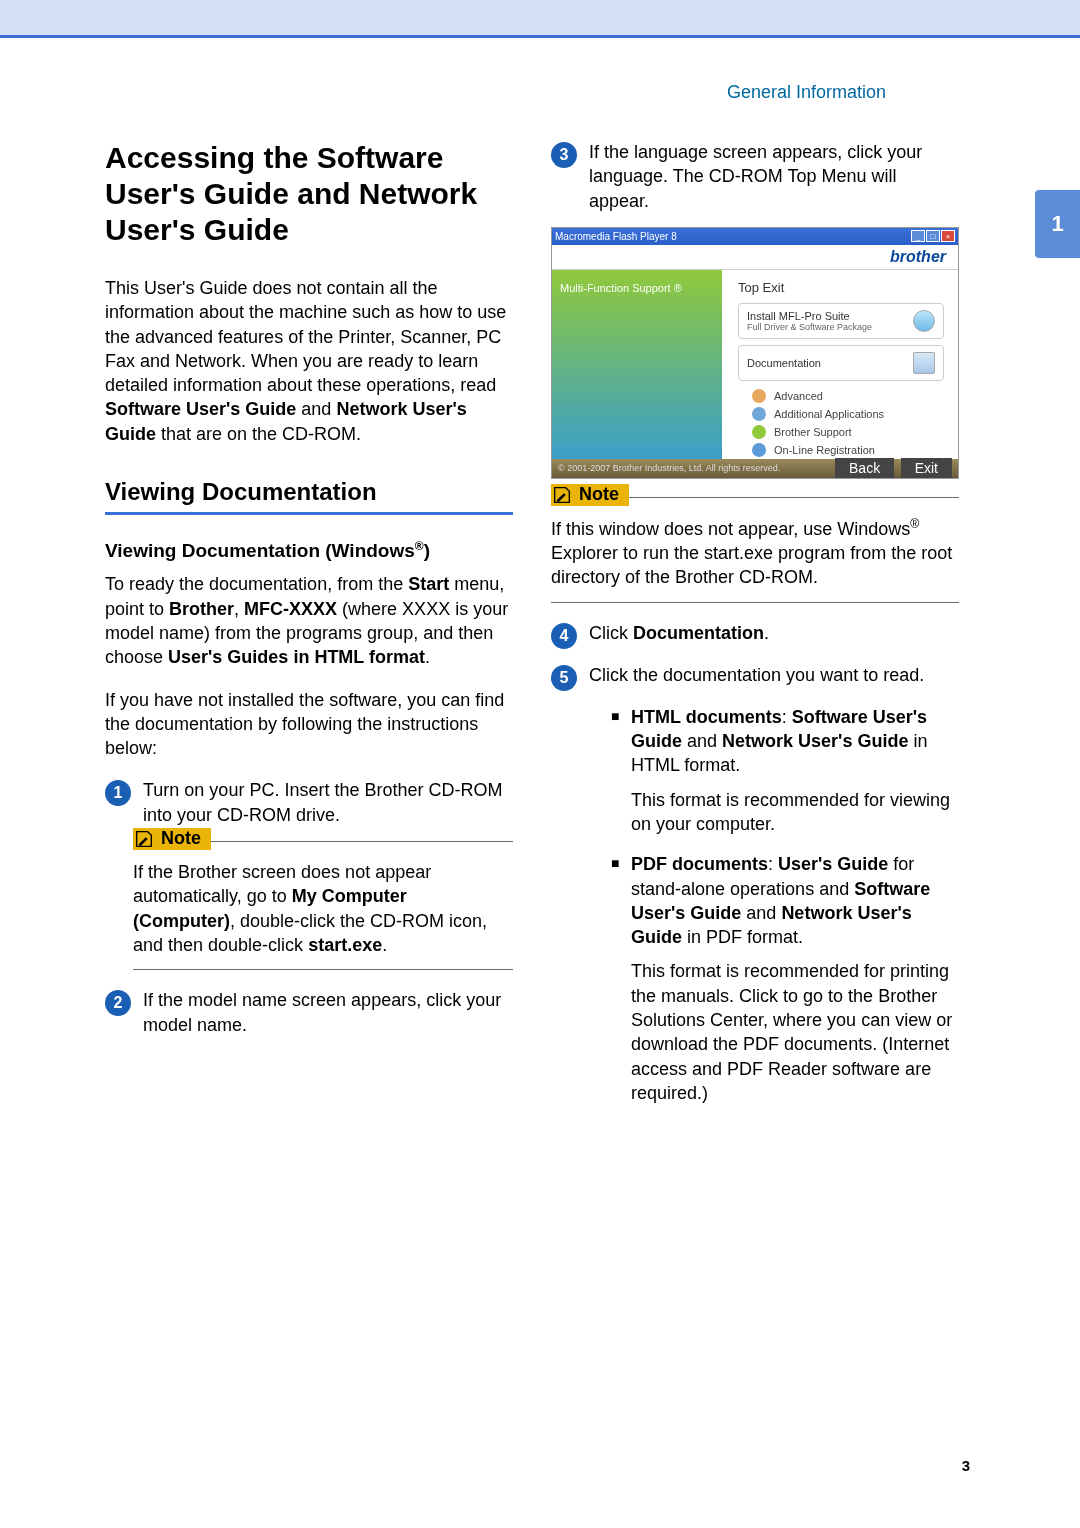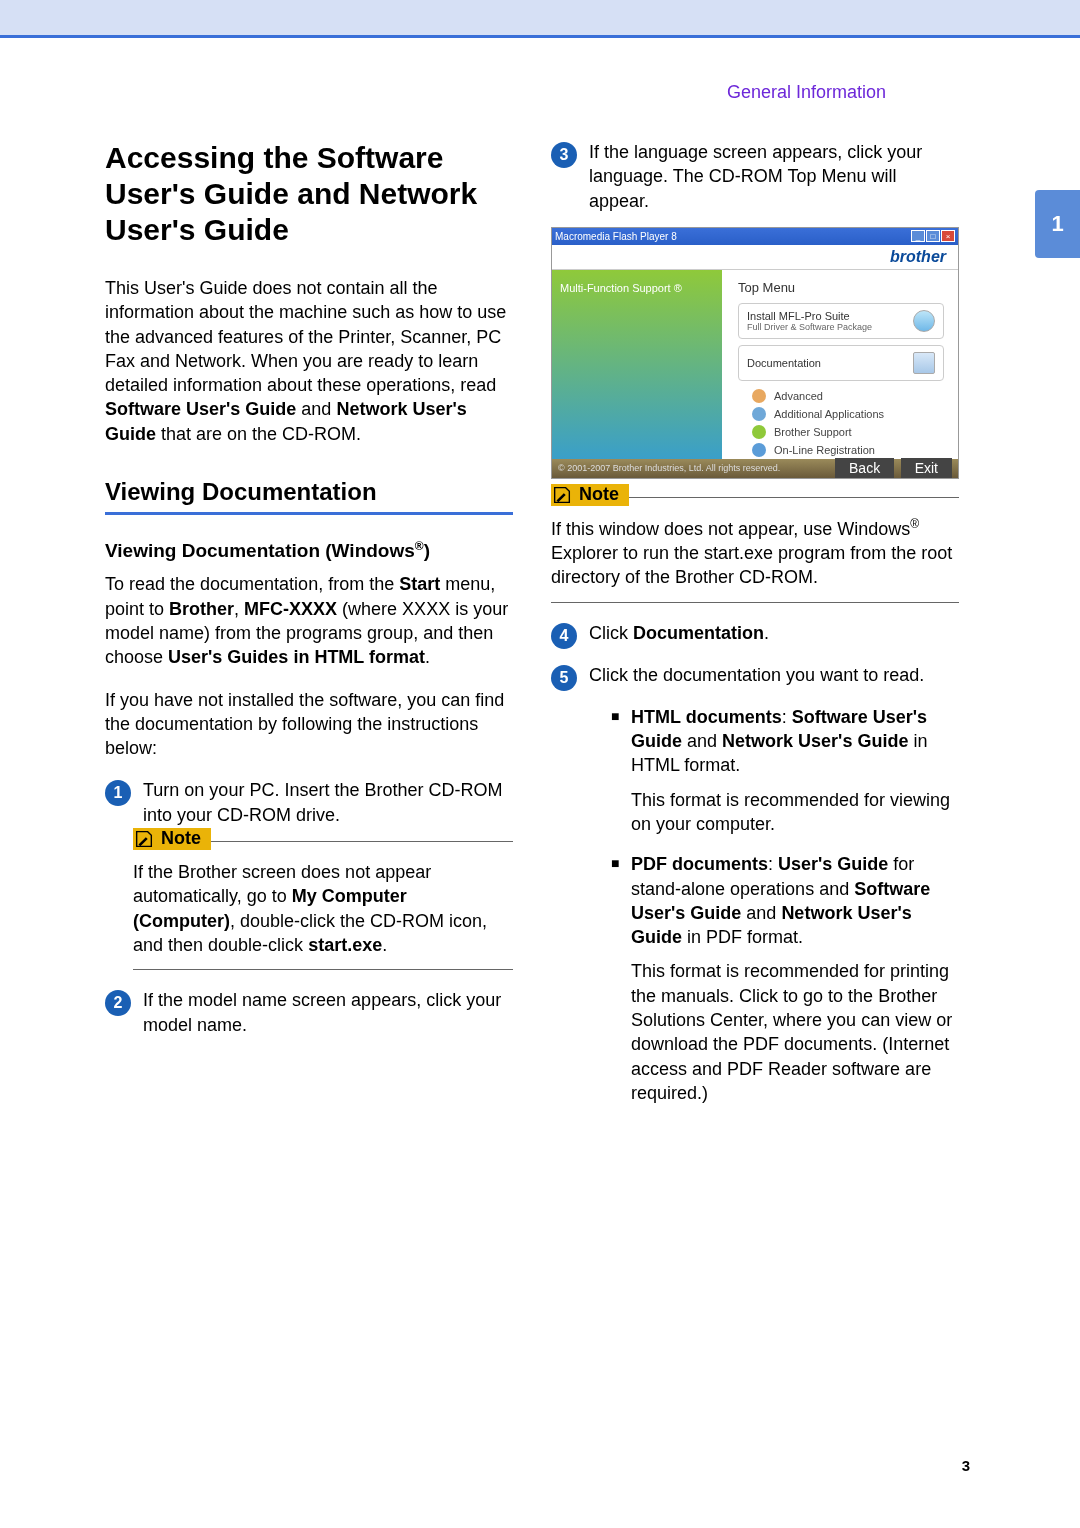--- a/index.html
+++ b/index.html
@@ -15,21 +15,21 @@
     background: #d6e0f5;
     height: 38px;
     border-bottom: 3px solid #3a6fd8;
     width: 100%;
   }
   .header-text {
     position: absolute;
     top: 82px;
     right: 194px;
     font-size: 18px;
-    color: #6d28d9;
+    color: #0369a1;
   }
   .tab {
     position: absolute;
     right: 0;
     top: 190px;
     width: 45px;
     height: 68px;
     background: #5b8cd8;
     color: #fff;
     font-size: 22px;
@@ -221,21 +221,21 @@
   <div class="col">
     <h1>Accessing the Software User's Guide and Network User's Guide</h1>
     <p class="intro">
       <span>This User's Guide does not contain all the information about the machine such as how to use the advanced features of the Printer, Scanner, PC Fax and Network. When you are ready to learn detailed information about these operations, read </span><b>Software User's Guide</b><span> and </span><b>Network User's Guide</b><span> that are on the CD-ROM.</span>
     </p>
     <h2>Viewing Documentation</h2>
     <h3>
       <span>Viewing Documentation (Windows</span><span class="sup">®</span><span>)</span>
     </h3>
     <p class="body">
-      <span>To read the documentation, from the </span><b>Start</b><span> menu, point to </span><b>Brother</b><span>, </span><b>MFC-XXXX</b><span> (where XXXX is your model name) from the programs group, and then choose </span><b>User's Guides in HTML format</b><span>.</span>
+      <span>To ready the documentation, from the </span><b>Start</b><span> menu, point to </span><b>Brother</b><span>, </span><b>MFC-XXXX</b><span> (where XXXX is your model name) from the programs group, and then choose </span><b>User's Guides in HTML format</b><span>.</span>
     </p>
     <p class="body">If you have not installed the software, you can find the documentation by following the instructions below:</p>
 
     <div class="step">
       <div class="circle">1</div>
       <div class="step-text">Turn on your PC. Insert the Brother CD-ROM into your CD-ROM drive.</div>
     </div>
 
     <div class="note">
       <div class="note-head">
@@ -270,21 +270,21 @@
         <div class="ss-winbtns">
           <span class="ss-winbtn">_</span>
           <span class="ss-winbtn">□</span>
           <span class="ss-winbtn close">×</span>
         </div>
       </div>
       <div class="ss-brand">brother</div>
       <div class="ss-body">
         <div class="ss-side">Multi-Function Support ®</div>
         <div class="ss-main">
-          <div class="ss-top">Top Menu</div>
+          <div class="ss-top">Top Exit</div>
           <div class="ss-item">
             <div>
               <div>Install MFL-Pro Suite</div>
               <div class="ss-sub">Full Driver &amp; Software Package</div>
             </div>
             <div class="ss-icon-sm"></div>
           </div>
           <div class="ss-item">
             <div>Documentation</div>
             <div class="ss-icon-sm" style="border-radius:2px; background:linear-gradient(#d8e8f8,#a8c8e8);"></div>

